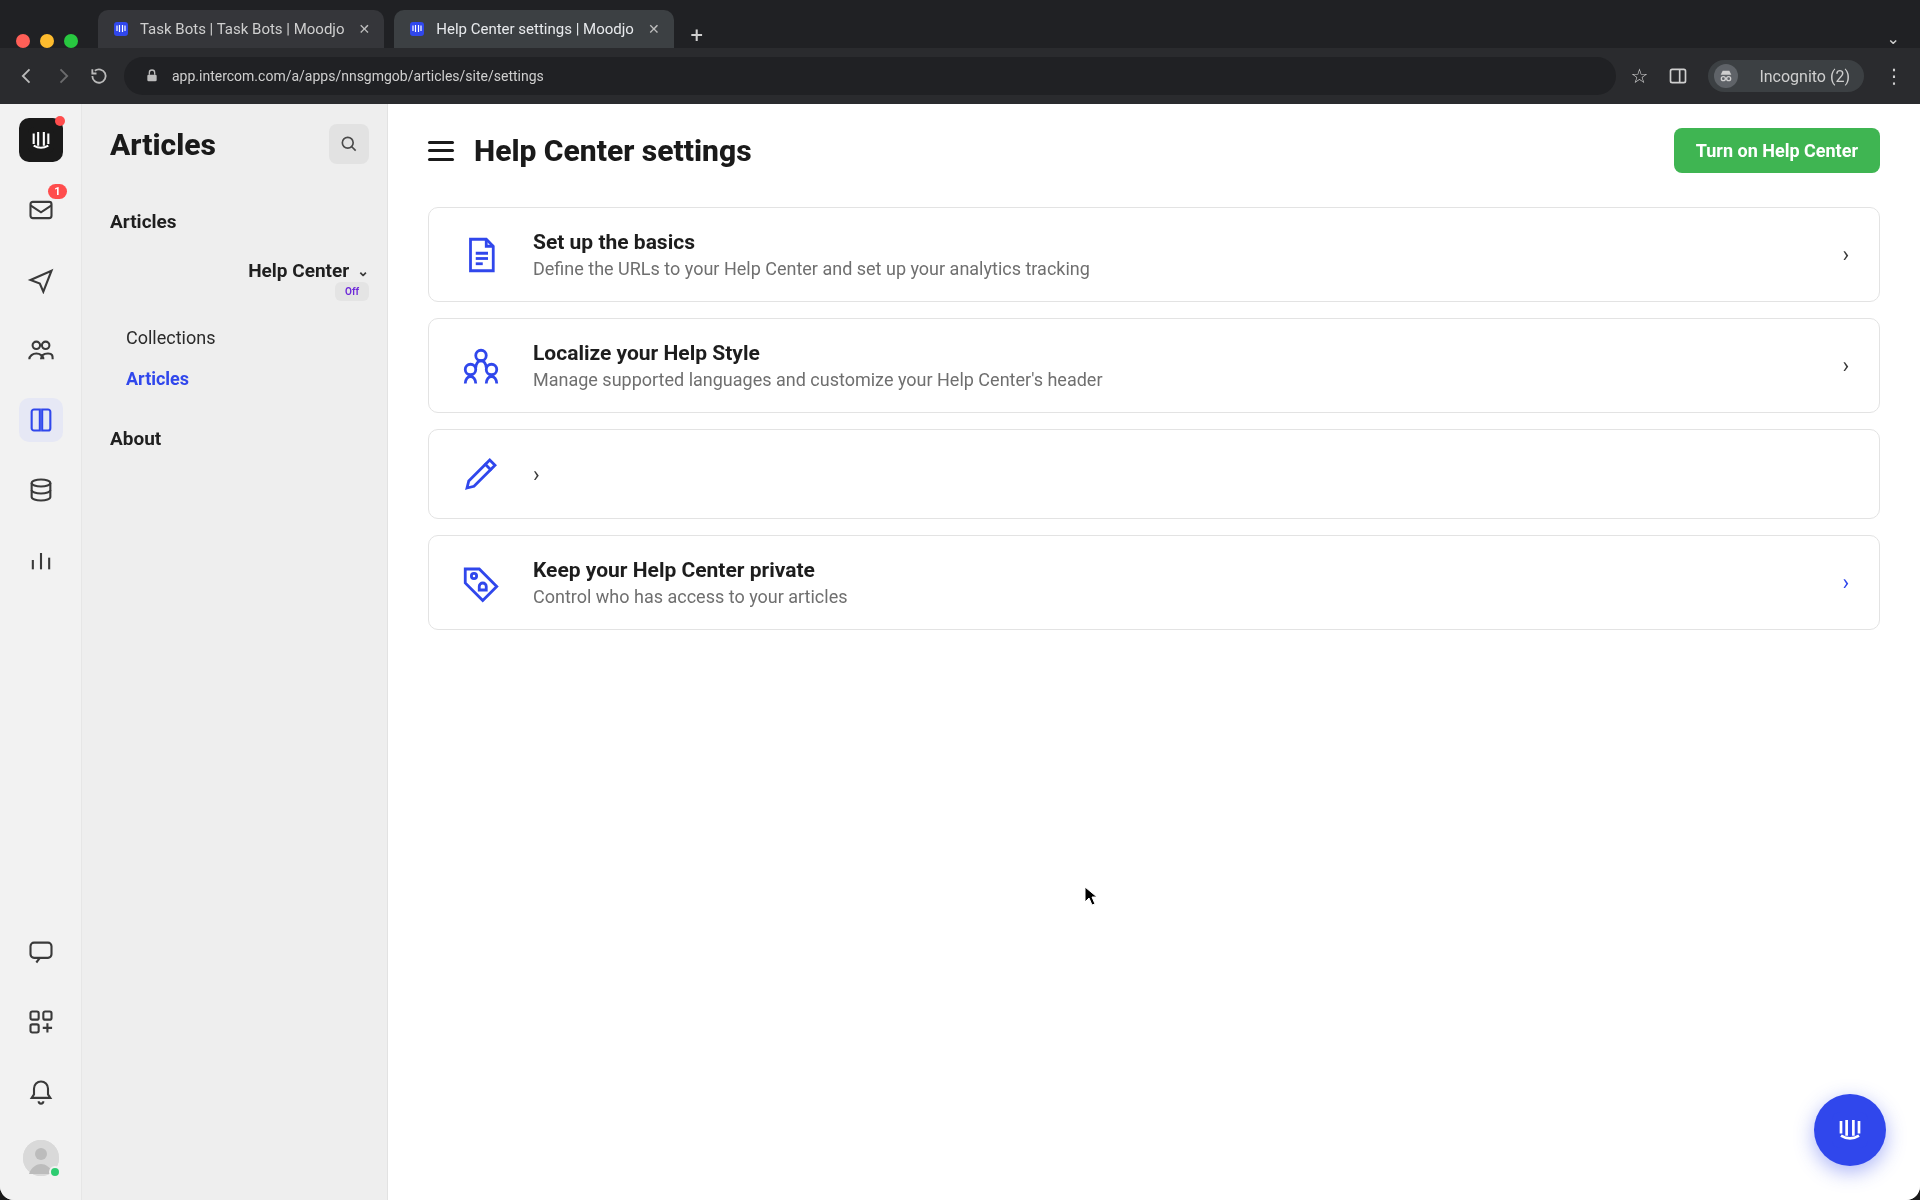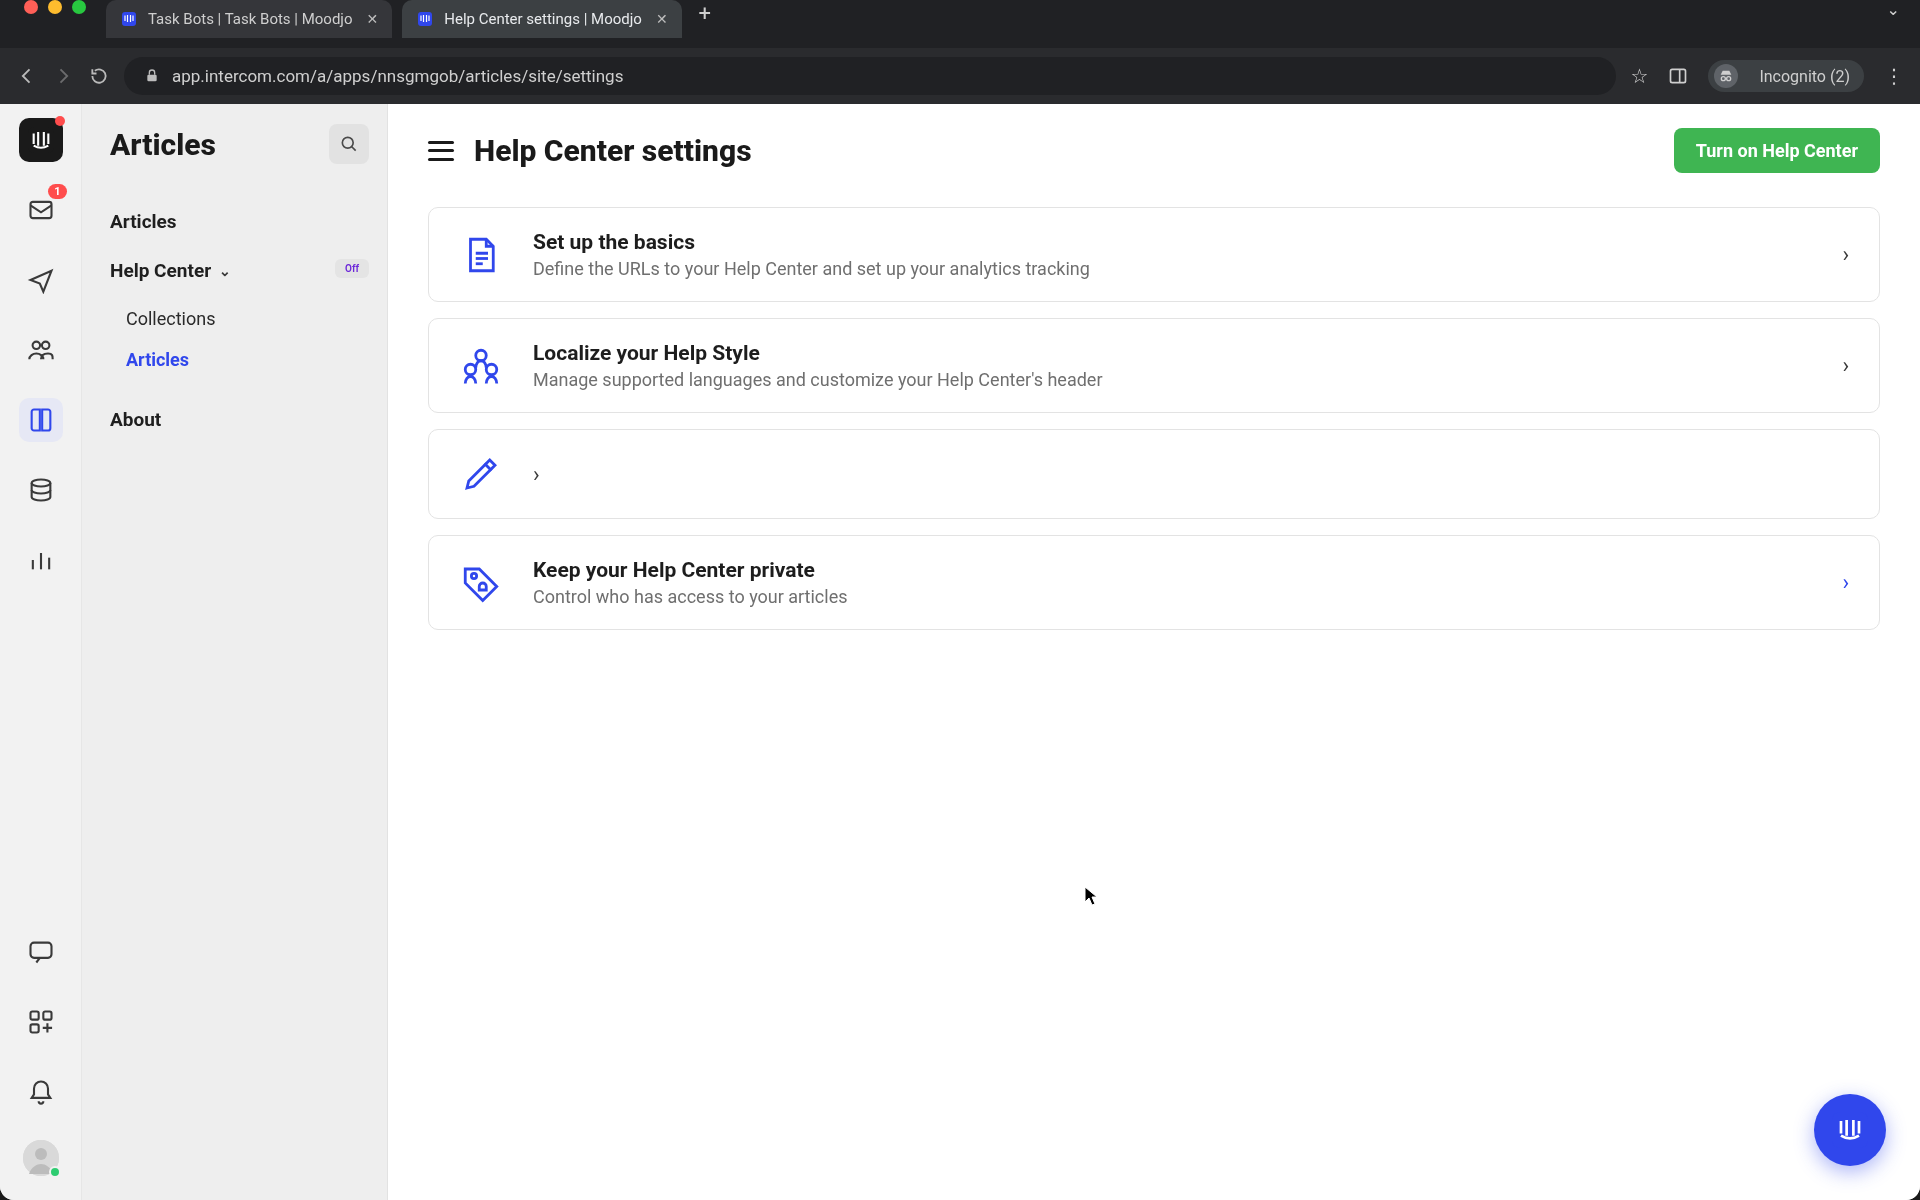--- a/index.html
+++ b/index.html
@@ -14,25 +14,24 @@
 
   
   .chrome {
     background: #202124;
     height: 104px;
     display: flex;
     flex-direction: column;
   }
   .tabbar {
     display: flex;
-    align-items: flex-start;
+    align-items: flex-end;
     height: 48px;
     padding: 0 10px;
     gap: 10px;
-    margin-left: 8px;
   }
   .traffic {
     display: flex;
     gap: 10px;
     margin: 0 10px 0 6px;
     align-items: center;
   }
   .tl { width: 14px; height: 14px; border-radius: 50%; }
   .tl.red { background: #ff5f57; }
   .tl.yellow { background: #febc2e; }
@@ -79,21 +78,21 @@
   .urlbox {
     flex: 1;
     background: #202124;
     border-radius: 22px;
     height: 38px;
     display: flex;
     align-items: center;
     padding: 0 20px;
     gap: 12px;
     color: #cfcfcf;
-    font-size: 17px;
+    font-size: 14px;
   }
   .urlbox .lock { color: #bdbdbd; }
   .rightctrls {
     display: flex;
     align-items: center;
     gap: 20px;
     color: #cfcfcf;
   }
   .incognito {
     display: flex; align-items: center; gap: 21px;
@@ -184,22 +183,23 @@
     width: 40px; height: 40px; border-radius: 8px;
     background: #e2e2e2;
     display: flex; align-items: center; justify-content: center;
     color: #4a4a4a;
   }
   .nav-link {
     font-size: 19px; font-weight: 700; color: #1f1f1f;
     padding: 10px 0;
   }
   .nav-exp {
-    display: flex; align-items: flex-start; justify-content: space-between;
+    display: flex; align-items: flex-end; justify-content: space-between;
     padding: 6px 0;
+    flex-direction: column;
   }
   .nav-exp .lbl { display: flex; align-items: center; gap: 8px; font-size: 19px; font-weight: 700; color: #1f1f1f; }
   .nav-exp .chev { font-size: 14px; color: #3a3a3a; }
   .pill-off {
     background: #e4e4e4; color: #6d28d9; font-size: 10px; font-weight: 600;
     padding: 4px 10px; border-radius: 6px;
   }
   .sub-links { display: flex; flex-direction: column; padding-left: 16px; }
   .sub-link { font-size: 18px; padding: 10px 0; color: #2a2a2a; }
   .sub-link.active { color: #3047ec; font-weight: 700; }

